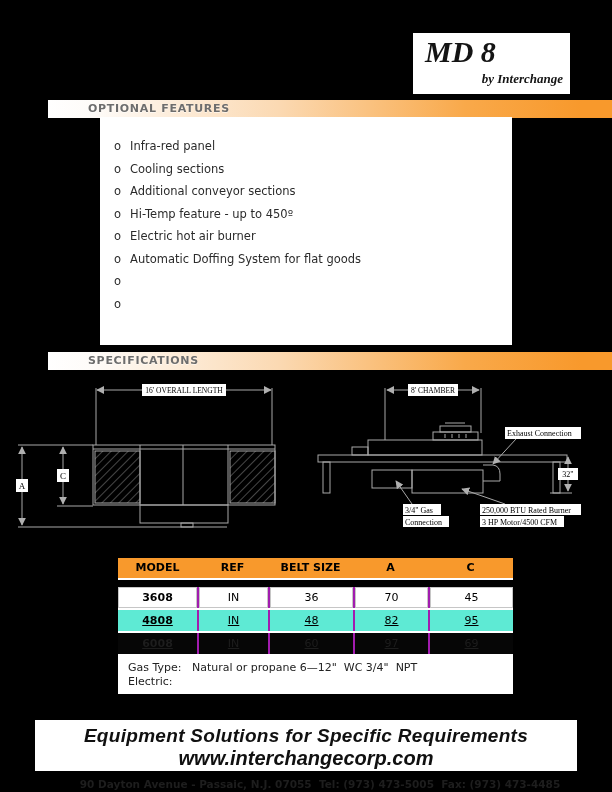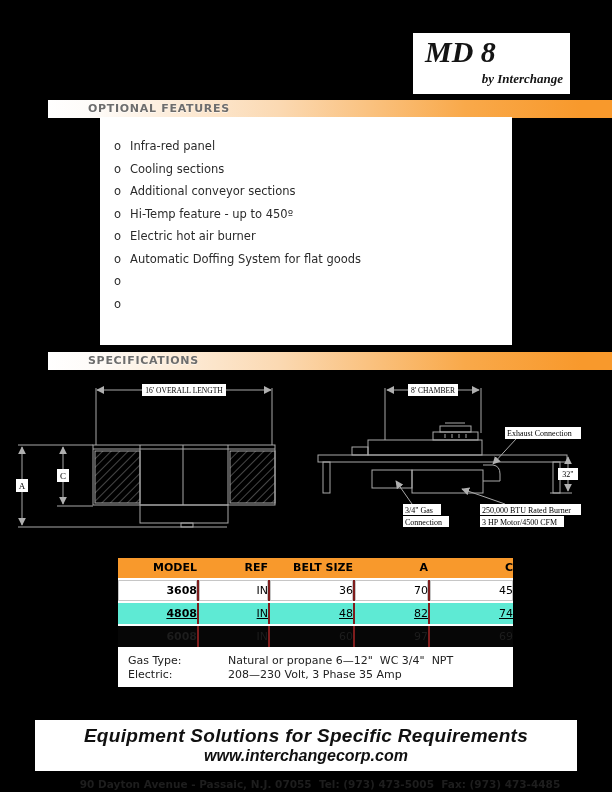--- a/index.html
+++ b/index.html
@@ -27,41 +27,41 @@
   .feature-item{display:flex;gap:9px;font-size:11.5px;line-height:12px;color:#2b2b2b;
                 margin-bottom:10.5px;}
   .bullet{flex:0 0 auto;}
 
   
   .diagram{position:absolute;left:0;top:375px;}
 
   
   .spec-table{position:absolute;left:118px;top:558px;width:395px;}
   .tr{display:flex;}
-  .cell{box-sizing:border-box;text-align:right;}
+  .cell{box-sizing:border-box;text-align:center;}
   .c0{width:20%;} .c1{width:18%;} .c2{width:21.5%;} .c3{width:19%;} .c4{width:21.5%;}
   .th{background:#F8992C;color:#000;font-weight:bold;font-size:11px;height:20px;line-height:20px;}
-  .td{font-size:11px;height:21px;line-height:21px;border-left:2px solid #7f1d1d;}
+  .td{font-size:11px;height:21px;line-height:21px;border-left:2px solid #a21caf;}
   .td:first-child{border-left:none;}
   .data-row{border-top:2px solid #fff;}
-  .row-0 .td{background:#fff;color:#000;box-shadow:inset 0 0 0 1px #c6c6c6;}
+  .row-0 .td{background:#fff;color:#000;box-shadow:inset 0 0 0 1px #c6c6c6;margin-top:7px;}
   .row-1 .td{background:#5eead4;color:#000;text-decoration:underline;}
-  .row-2 .td{background:#060606;color:#1d1d1d;}
+  .row-2 .td{background:#060606;color:#1d1d1d;text-decoration:underline;}
   .model-cell{font-weight:bold;}
   .gas-box{border-top:2px solid #fff;background:#fff;padding:5px 0 5px 10px;}
-  .gas-row{display:flex;font-size:11px;line-height:14px;color:#222;gap:36px;}
+  .gas-row{display:flex;font-size:11px;line-height:14px;color:#222;}
   .gas-label{width:64px;flex:0 0 auto;}
   .gas-value{white-space:pre-wrap;}
 
   
   .tagline-box{position:absolute;left:35px;top:688px;width:542px;height:51px;background:#fff;
                text-align:center;font-family:"Liberation Sans",sans-serif;font-weight:bold;
                font-style:italic;color:#101010;margin-top:32px;}
   .tagline-1{font-size:19px;padding-top:5px;letter-spacing:0.3px;}
-  .tagline-2{font-size:16px;margin-top:0;}
+  .tagline-2{font-size:20px;margin-top:0;}
 
   
   .footer{position:absolute;left:0;top:749px;width:612px;box-sizing:border-box;padding-left:28px;
           text-align:center;color:#1e1e1e;font-weight:bold;font-size:10.5px;line-height:14px;
           white-space:pre-wrap;}
 </style>
 </head>
 <body>
 
 <div class="page">
@@ -221,37 +221,36 @@
       <div class="cell td c1">IN</div>
       <div class="cell td c2">36</div>
       <div class="cell td c3">70</div>
       <div class="cell td c4">45</div>
     </div>
     <div class="tr data-row row-1">
       <div class="cell td c0 model-cell">4808</div>
       <div class="cell td c1">IN</div>
       <div class="cell td c2">48</div>
       <div class="cell td c3">82</div>
-      <div class="cell td c4">74</div>
+      <div class="cell td c4">95</div>
     </div>
     <div class="tr data-row row-2">
       <div class="cell td c0 model-cell">6008</div>
       <div class="cell td c1">IN</div>
       <div class="cell td c2">60</div>
       <div class="cell td c3">97</div>
       <div class="cell td c4">69</div>
     </div>
     <div class="gas-box">
       <div class="gas-row">
         <span class="gas-label">Gas Type:</span>
         <span class="gas-value">Natural or propane 6—12"  WC 3/4"  NPT</span>
       </div>
       <div class="gas-row">
         <span class="gas-label">Electric:</span>
-        <span class="gas-value">208—230 Volt, 3 Phase 35 Amp</span>
       </div>
     </div>
   </div>
 
   <div class="tagline-box">
     <div class="tagline-1">Equipment Solutions for Specific Requirements</div>
     <div class="tagline-2">www.interchangecorp.com</div>
   </div>
 
   <div class="footer">

